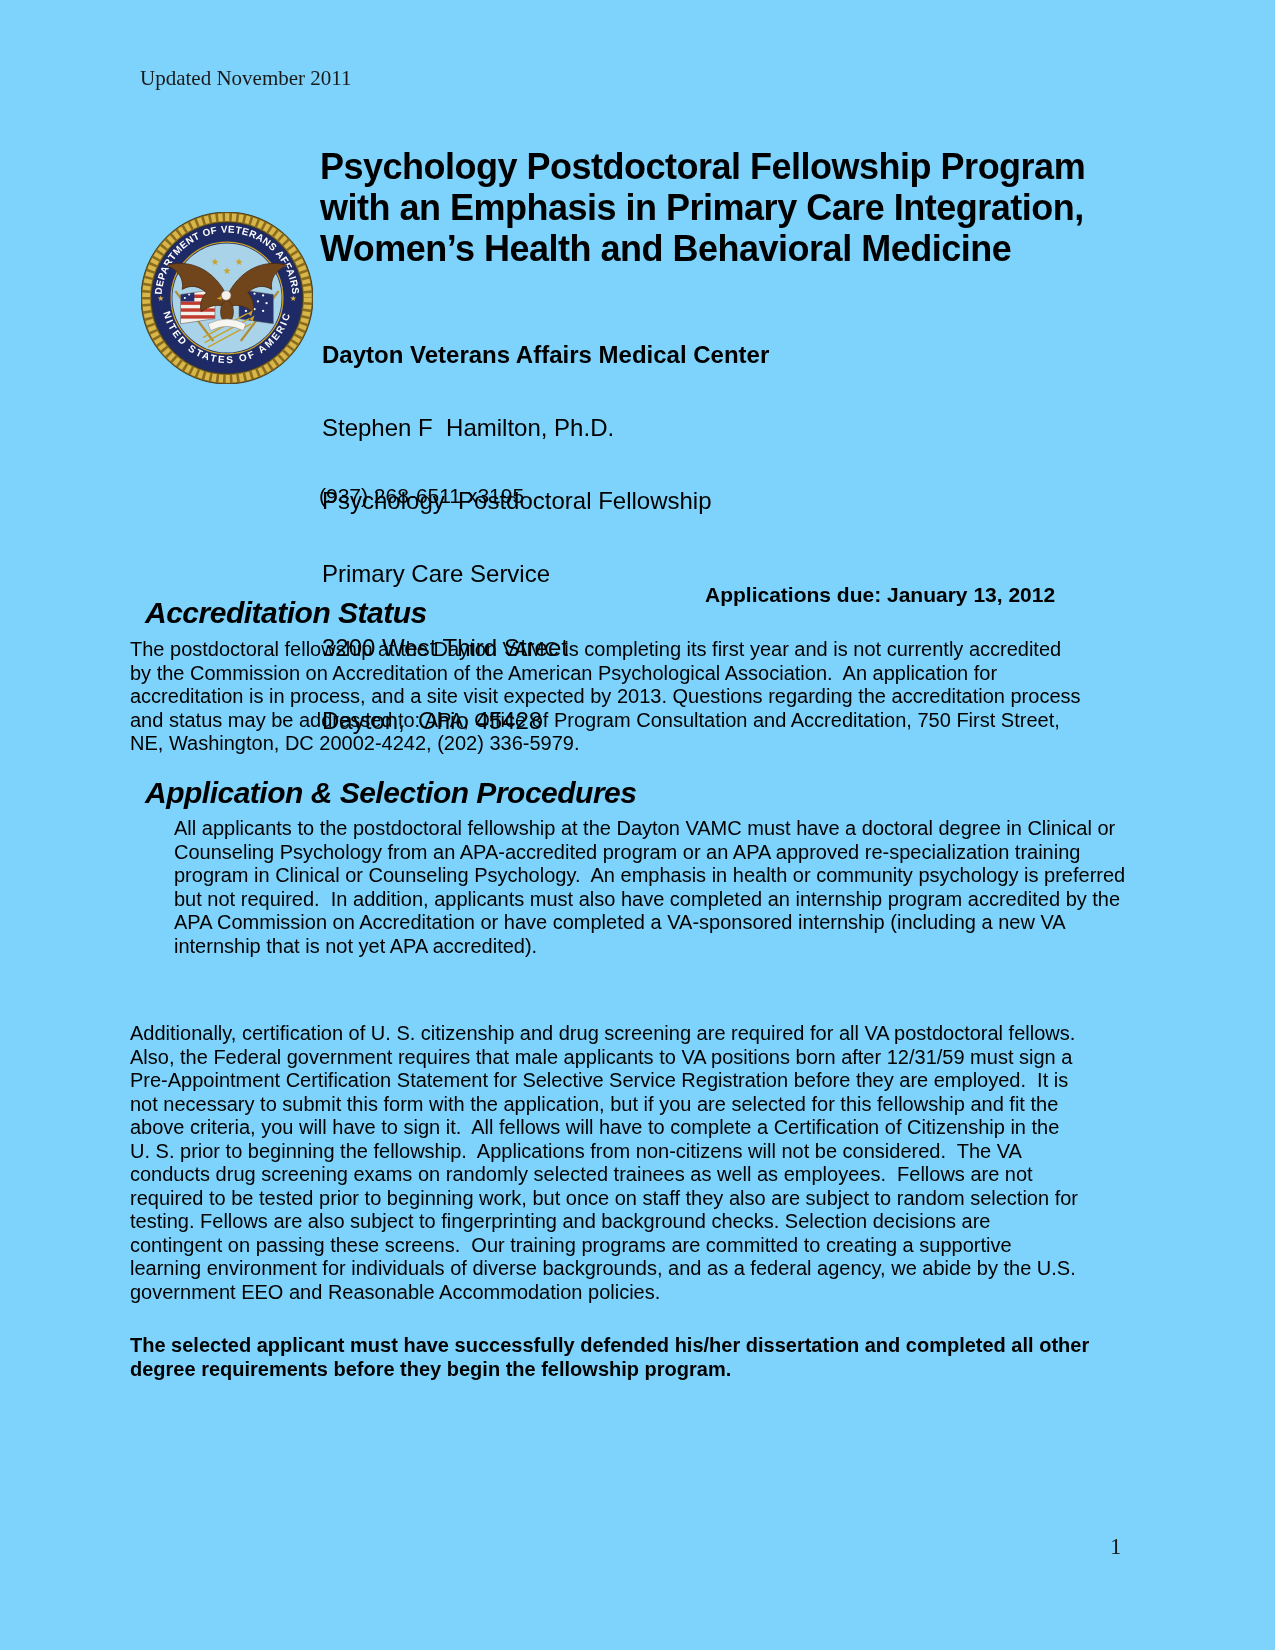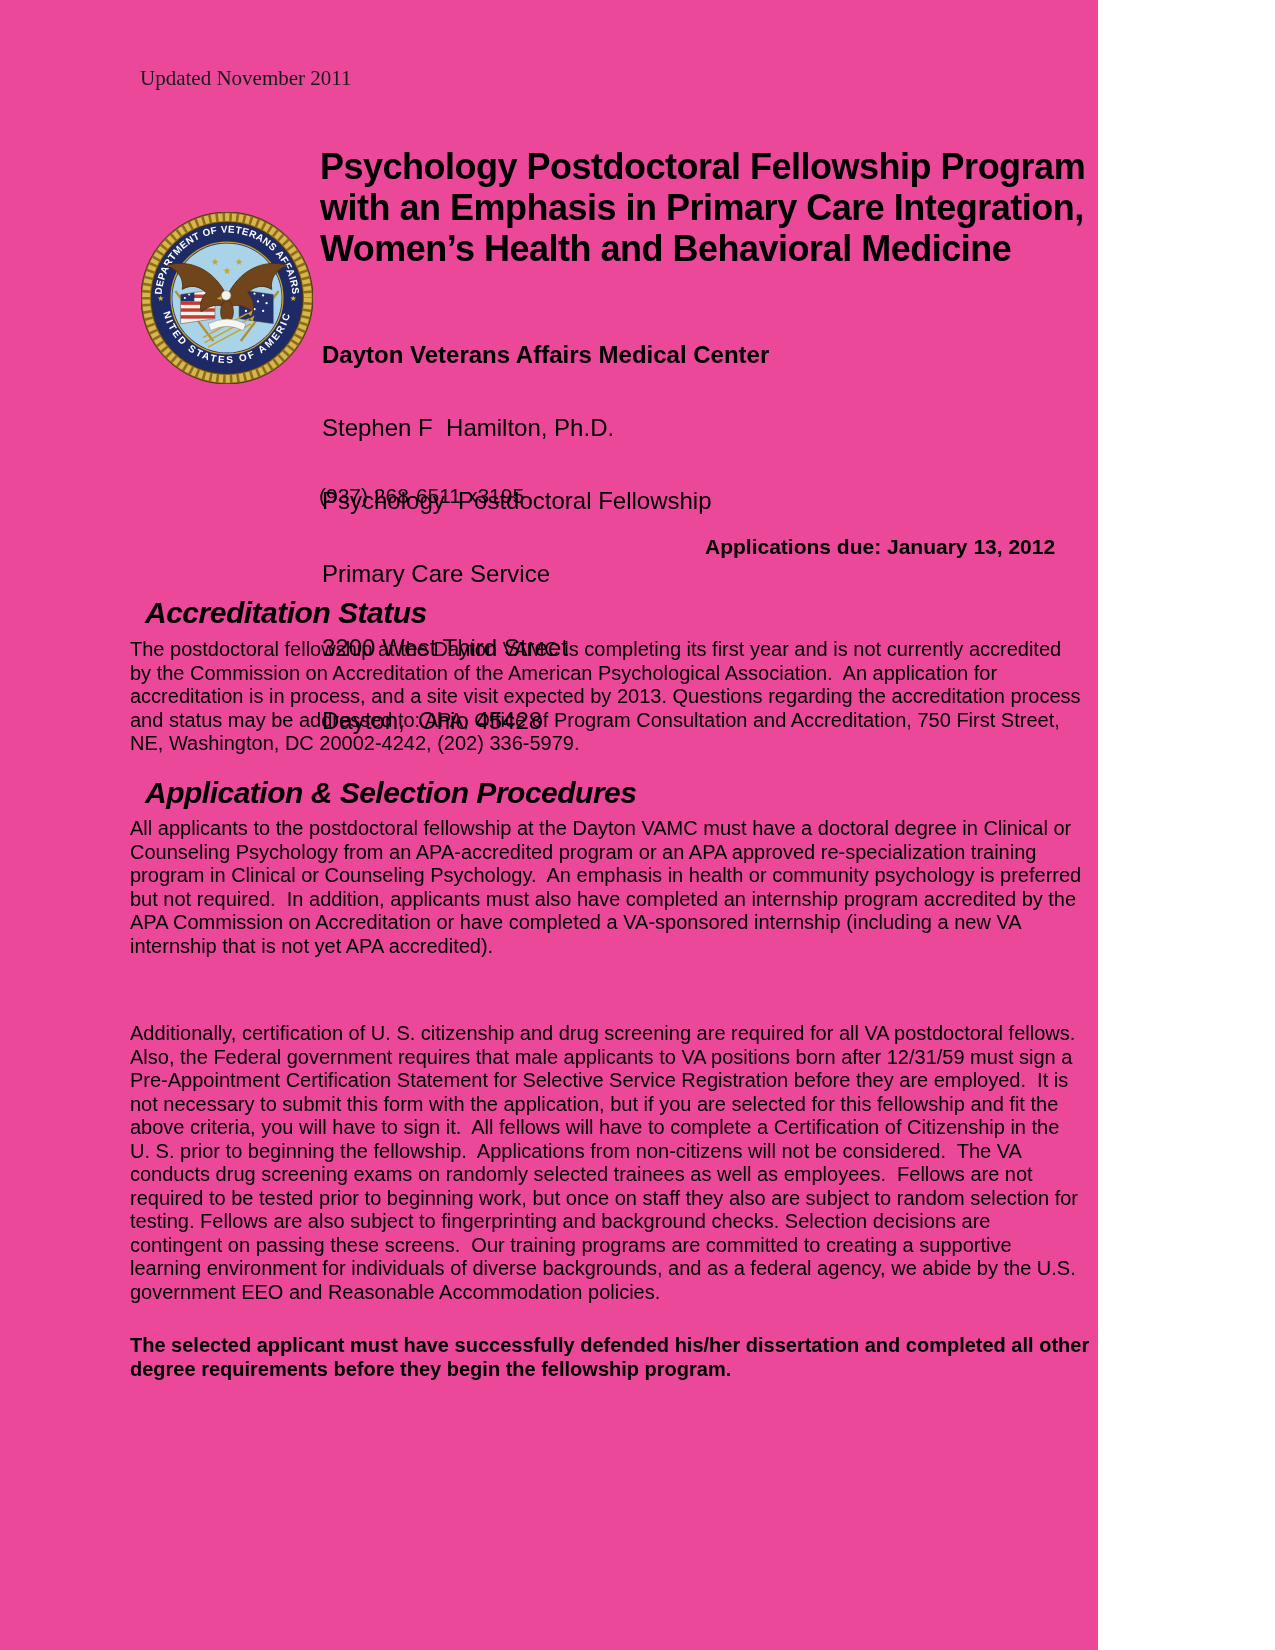--- a/index.html
+++ b/index.html
@@ -1,20 +1,20 @@
 <!DOCTYPE html>
 <html><head>
 <meta charset="utf-8">
 <style>
   html, body { margin: 0; padding: 0; background: #ffffff; }
   .page {
     position: relative;
-    width: 1098px;
+    width: 1275px;
     height: 1650px;
-    background: #ec4899;
+    background: #7dd3fc;
     font-family: "Liberation Sans", "DejaVu Sans", sans-serif;
     color: #111111;
     overflow: hidden;
   }
   .updated-note {
     position: absolute;
     left: 140px; top: 66px;
     font-family: "Liberation Serif", "DejaVu Serif", serif;
     font-size: 21px;
     color: #1a1a1a;
@@ -43,21 +43,21 @@
   }
   .contact-org { font-weight: bold; }
   .contact-phone {
     position: absolute;
     left: 319px; top: 484px;
     font-size: 21px;
     color: #000;
   }
   .applications-due {
     position: absolute;
-    left: 705px; top: 535px;
+    left: 705px; top: 583px;
     font-size: 21px;
     font-weight: bold;
     color: #000;
   }
   .section-heading {
     position: absolute;
     left: 145px;
     font-size: 30px;
     font-weight: bold;
     font-style: italic;
@@ -71,21 +71,21 @@
     position: absolute;
     left: 130px;
     width: 952px;
     font-size: 20px;
     line-height: 23.5px;
     white-space: pre-wrap;
     color: #000;
     margin: 0;
   }
   .p-accreditation { top: 638px; }
-  .p-application-1 { top: 817px; }
+  .p-application-1 { top: 817px; margin-left: 44px; }
   .p-application-2 { top: 1022px; }
   .p-emphasis {
     top: 1334px;
     font-weight: bold;
     width: 960px;
   }
   .page-number {
     position: absolute;
     left: 1110px; top: 1534px;
     font-family: "Liberation Serif", "DejaVu Serif", serif;

